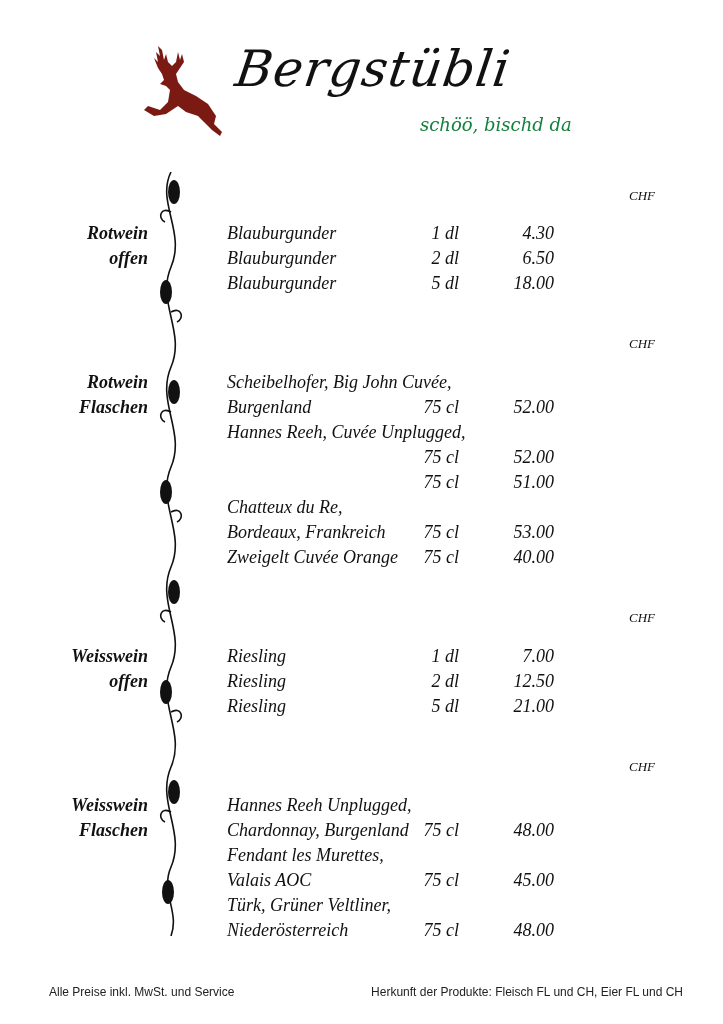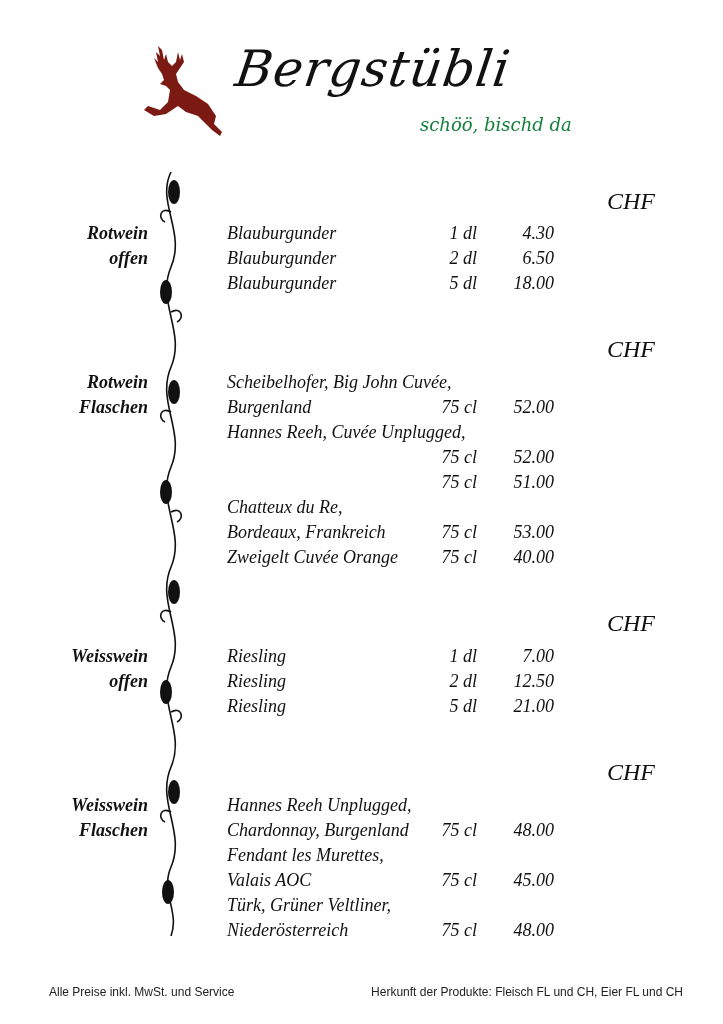--- a/index.html
+++ b/index.html
@@ -9,25 +9,25 @@
   .deer { position: absolute; left: 140px; top: 40px; width: 86px; height: 100px; }
   .brand { position: absolute; left: 236px; top: 40px; font-family: "DejaVu Serif", serif;
            font-style: italic; font-size: 50px; letter-spacing: 1px; color: #111;
            transform: skewX(-8deg); font-weight: normal; }
   .tagline { position: absolute; left: 420px; top: 114px; font-family: "DejaVu Serif", serif;
              font-style: italic; font-size: 18px; color: #15803d; }
 
   .vine { position: absolute; left: 150px; top: 172px; width: 42px; height: 764px; }
   .cat { position: absolute; left: 0; width: 148px; text-align: right; font-family: "Liberation Serif", serif;
          font-style: italic; font-weight: bold; font-size: 18px; line-height: 25px; }
-  .chf { position: absolute; right: 68px; font-family: "Liberation Serif", serif; font-style: italic; font-size: 24px; }
+  .chf { position: absolute; right: 68px; font-family: "Liberation Serif", serif; font-style: italic; font-size: 13px; }
   .row { position: absolute; left: 0; width: 622px; height: 25px; font-family: "Liberation Serif", serif;
          font-style: italic; font-size: 18px; line-height: 25px; }
   .row .name { position: absolute; left: 227px; white-space: nowrap; }
-  .row .qty { position: absolute; right: 145px; text-align: center; white-space: nowrap; }
+  .row .qty { position: absolute; right: 163px; text-align: center; white-space: nowrap; }
   .row .price { position: absolute; right: 68px; text-align: right; white-space: nowrap; font-family: Liberation Serif, serif; }
 
   .footer { position: absolute; top: 985px; font-family: "Liberation Sans", sans-serif; font-size: 12px; color: #222; }
   .footer.left { left: 49px; }
   .footer.right { right: 40px; }
 </style>
 </head>
 <body>
 
 <svg class="deer" viewBox="0 0 86 100">

